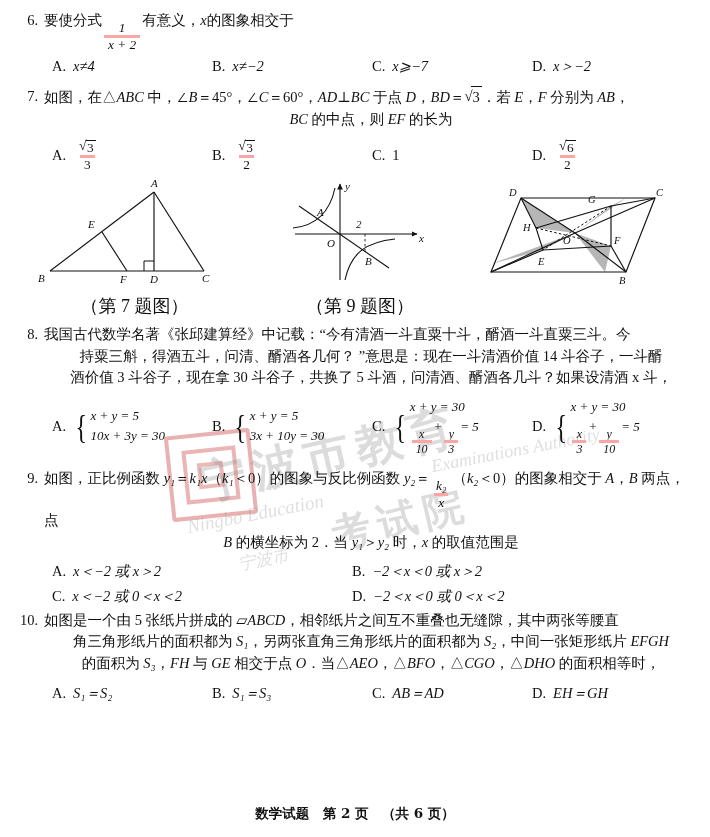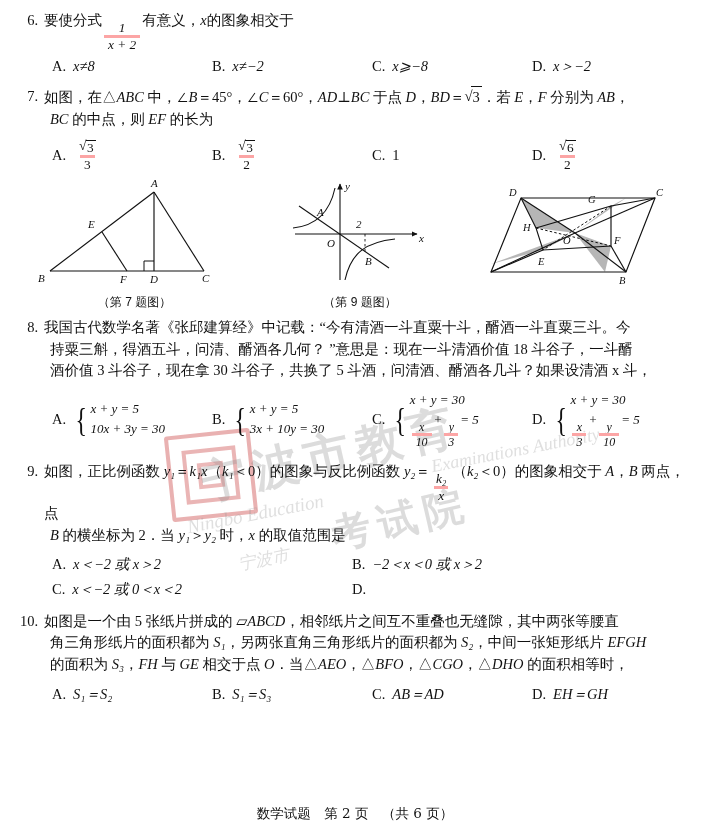--- a/index.html
+++ b/index.html
@@ -62,21 +62,21 @@
   .wm-en.b { left: 430px; top: 440px; font-size: 18px; transform: rotate(-11deg); }
   .wm-en.c { left: 238px; top: 548px; font-size: 17px; transform: rotate(-11deg); }
 
   
   #page { position: relative; z-index: 10; padding: 10px 18px 0 18px; }
 
   .q { position: relative; margin: 0; }
   .qline { display: flex; align-items: flex-start; line-height: 1.5; font-size: 14.5px; }
   .qnum { width: 26px; text-align: right; flex: none; padding-right: 6px; }
   .qbody { flex: 1; }
-  .indent { padding-left: 32px; }
+  .indent { padding-left: 32px; justify-content: center; }
 
   .mi { font-style: italic; font-family: "Liberation Serif", serif; }
   .cn { font-family: Liberation Serif, serif; }
 
   
   .frac {
     display: inline-flex;
     flex-direction: column;
     align-items: center;
     vertical-align: -0.55em;
@@ -112,30 +112,30 @@
     line-height: 0.8;
     font-family: "Liberation Serif", serif;
     margin-right: 1px;
     transform: scaleX(0.7);
   }
   .sys .rows { display: flex; flex-direction: column; font-size: 13px; line-height: 1.55; }
 
   
   .figs { display: flex; justify-content: space-between; margin-top: 4px; padding: 0 14px; }
   .fig { text-align: center; }
-  .figcap { font-size: 12px; margin-top: 2px; font-family: Liberation Sans, sans-serif; }
+  .figcap { font-size: 18px; margin-top: 2px; font-family: Liberation Serif, serif; }
 
   
   #footer {
     position: absolute;
     left: 0; right: 0; bottom: 14px;
     text-align: center;
     font-size: 13.5px;
     font-family: "DejaVu Serif", "Liberation Serif", serif;
-    font-weight: normal;
+    font-weight: bold;
     z-index: 10;
   }
 
   svg text { font-family: "Liberation Serif", serif; font-style: italic; }
 </style>
 </head>
 <body>
 
 <div id="watermark-layer">
   <div class="wm-seal"></div>
@@ -154,29 +154,29 @@
       <span class="qbody">
         <span class="cn">要使分式</span><span class="frac">
             <span class="num mi">1</span>
             <span class="den mi">x + 2</span>
           </span><span class="cn">有意义，</span><span class="mi">x</span><span class="cn">的图象相交于</span>
       </span>
     </div>
     <div class="opts w4 pad">
       <div class="opt">
           <span class="lbl">A.</span>
-          <span class="mi">x≠8</span>
+          <span class="mi">x≠4</span>
         </div>
       <div class="opt">
           <span class="lbl">B.</span>
           <span class="mi">x≠−2</span>
         </div>
       <div class="opt">
           <span class="lbl">C.</span>
-          <span class="mi">x⩾−8</span>
+          <span class="mi">x⩾−7</span>
         </div>
       <div class="opt">
           <span class="lbl">D.</span>
           <span class="mi">x＞−2</span>
         </div>
     </div>
   </div>
 
   <div class="q" style="margin-top:10px;">
     <div class="qline">
@@ -308,21 +308,21 @@
         </g>
       </svg>
     </div>
   </div>
 
   <div class="q" style="margin-top:6px;">
     <div class="qline">
       <span class="qnum">8.</span>
       <span class="qbody cn">我国古代数学名著《张邱建算经》中记载：“今有清酒一斗直粟十斗，醑酒一斗直粟三斗。今</span>
     </div>
-    <div class="qline indent cn">持粟三斛，得酒五斗，问清、醑酒各几何？ ”意思是：现在一斗清酒价值 18 斗谷子，一斗醑</div>
+    <div class="qline indent cn">持粟三斛，得酒五斗，问清、醑酒各几何？ ”意思是：现在一斗清酒价值 14 斗谷子，一斗醑</div>
     <div class="qline indent cn">酒价值 3 斗谷子，现在拿 30 斗谷子，共换了 5 斗酒，问清酒、醑酒各几斗？如果设清酒 x 斗，</div>
 
     <div class="opts w4 pad" style="margin-top:8px; align-items:center;">
       <div class="opt">
         <span class="lbl">A.</span>
         <span class="sys">
             <span class="brace">{</span>
             <span class="rows">
               <span class="mi">x + y = 5</span>
               <span class="mi">10x + 3y = 30</span>
@@ -397,25 +397,26 @@
           <span class="mi">−2＜x＜0 或 x＞2</span>
         </div>
     </div>
     <div class="opts w2 pad" style="margin-top:6px;">
       <div class="opt">
           <span class="lbl">C.</span>
           <span class="mi">x＜−2 或 0＜x＜2</span>
         </div>
       <div class="opt">
           <span class="lbl">D.</span>
-        </div>
-    </div>
-  </div>
-
-  <div class="q" style="margin-top:12px;">
+          <span class="mi">−2＜x＜0 或 0＜x＜2</span>
+        </div>
+    </div>
+  </div>
+
+  <div class="q" style="margin-top:4px;">
     <div class="qline">
       <span class="qnum">10.</span>
       <span class="qbody">
         <span class="cn">如图是一个由 5 张纸片拼成的 ▱</span><span class="mi">ABCD</span><span class="cn">，相邻纸片之间互不重叠也无缝隙，其中两张等腰直</span>
       </span>
     </div>
     <div class="qline indent">
       <span><span class="cn">角三角形纸片的面积都为 </span><span class="mi">S₁</span><span class="cn">，另两张直角三角形纸片的面积都为 </span><span class="mi">S₂</span><span class="cn">，中间一张矩形纸片 </span><span class="mi">EFGH</span></span>
     </div>
     <div class="qline indent">

